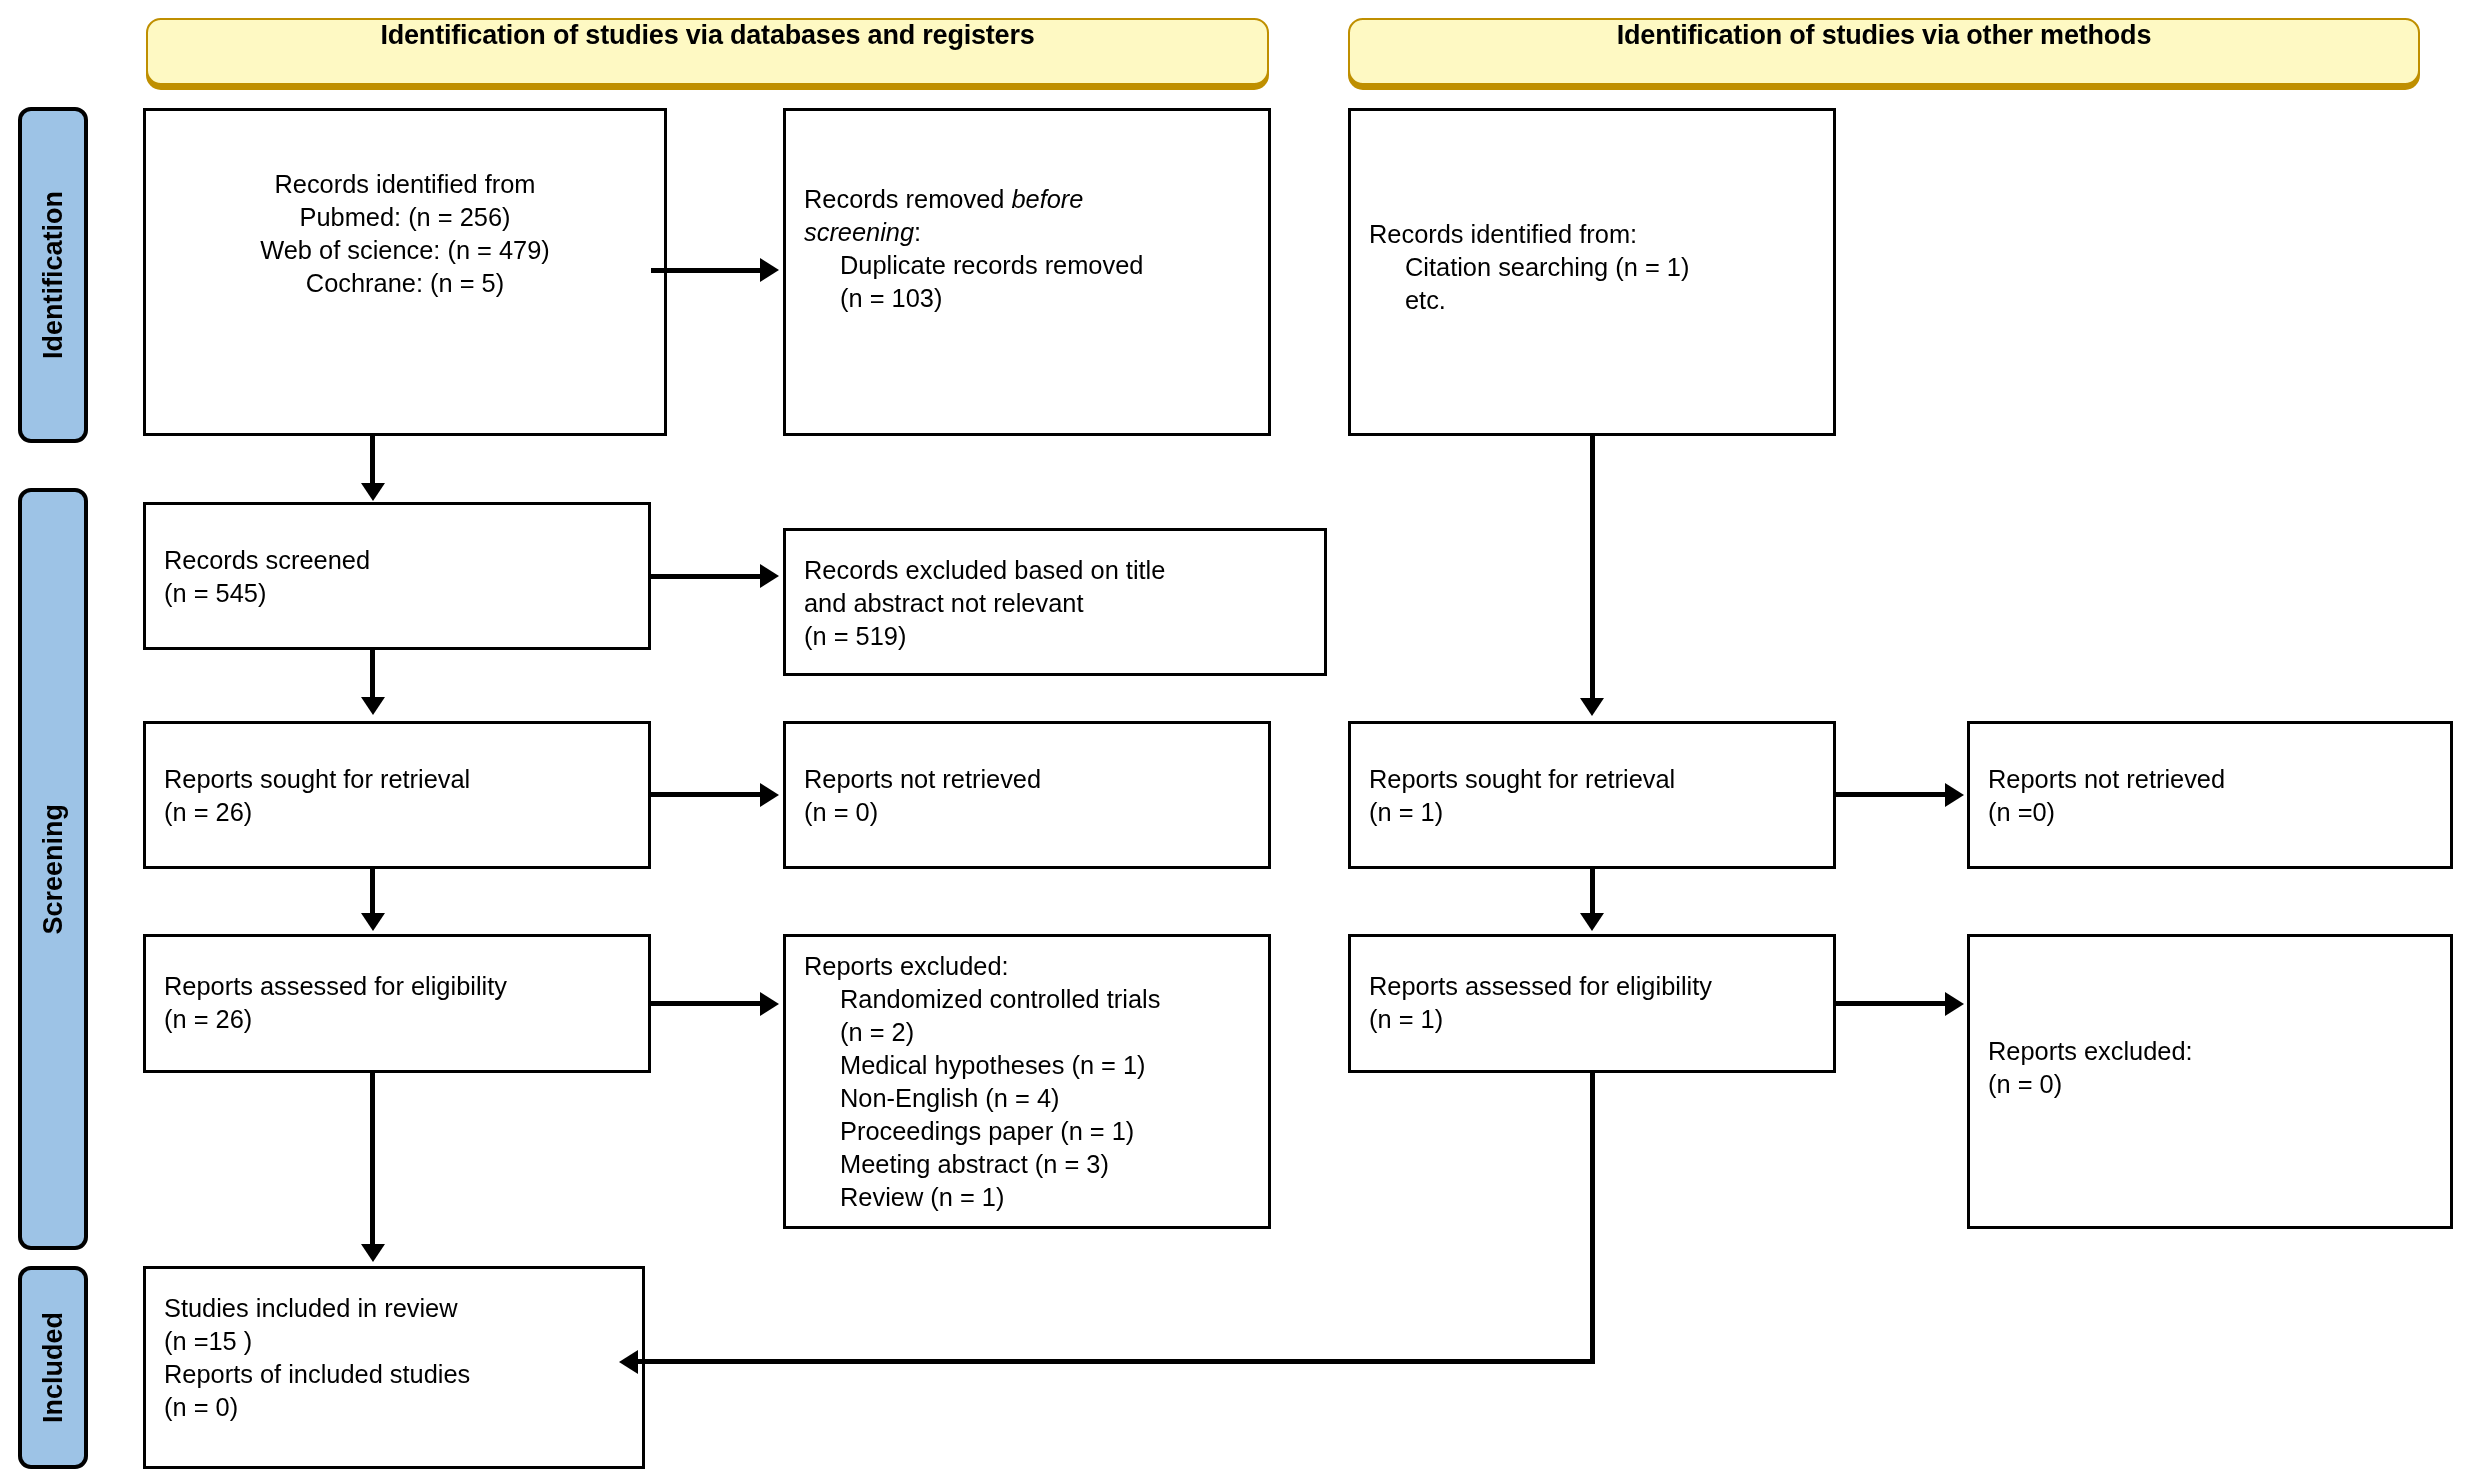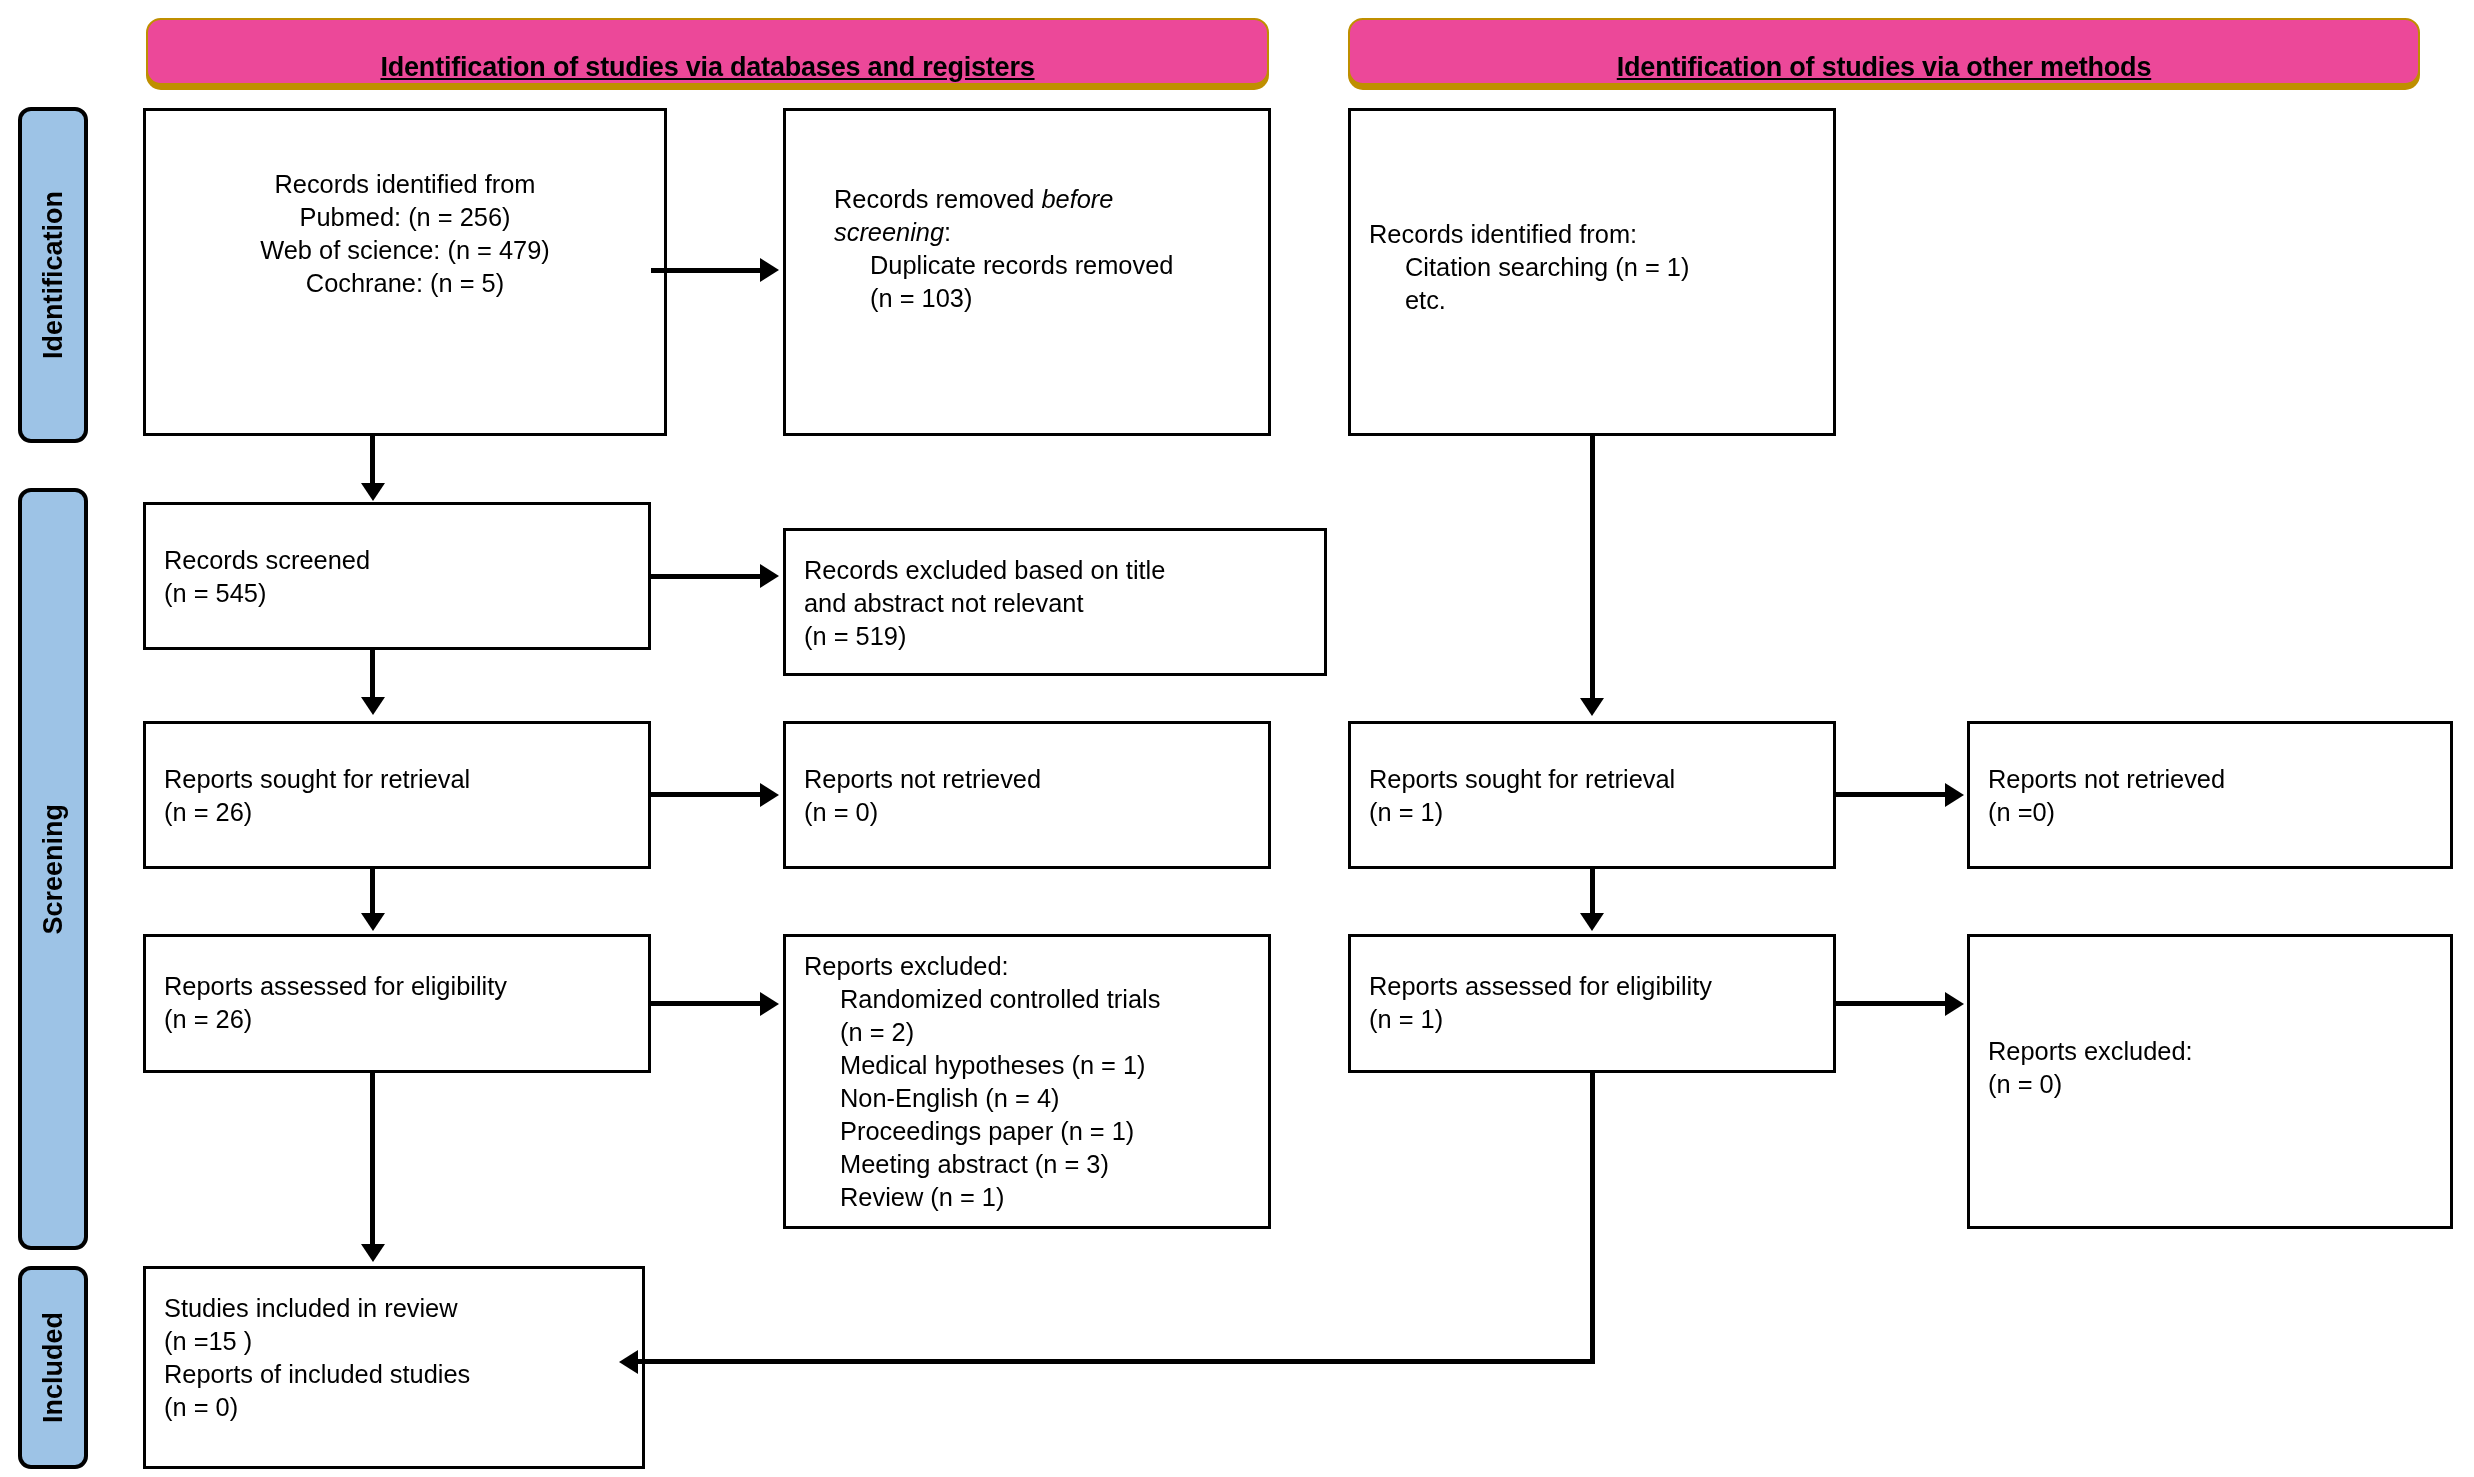--- a/index.html
+++ b/index.html
@@ -14,29 +14,28 @@
     position: relative;
     width: 2475px;
     height: 1477px;
     background: #ffffff;
     overflow: hidden;
   }
 
   
   .banner {
     position: absolute;
-    background: #ec4899;
+    background: #fef9c3;
     border: 2.5px solid #BF8F00;
     border-radius: 14.8px;
     box-shadow: 0 4.9px 0 #BF8F00;
     display: flex;
-    align-items: flex-end;
+    align-items: flex-start;
     justify-content: center;
     box-sizing: border-box;
-    text-decoration: underline;
   }
   .banner-text {
     font-size: 27px;
     font-weight: bold;
     color: #000000;
     letter-spacing: -0.2px;
     text-align: center;
     white-space: nowrap;
   }
 
@@ -144,21 +143,21 @@
   <div class="box" style="left:143px; top:108px; width:524px; height:328px;">
     <div class="box-inner centered" style="top:57px;">
       <span class="ln">Records identified from</span>
       <span class="ln">Pubmed: (n = 256)</span>
       <span class="ln">Web of science: (n = 479)</span>
       <span class="ln">Cochrane: (n = 5)</span>
     </div>
   </div>
 
   <div class="box" style="left:783px; top:108px; width:488px; height:328px;">
-    <div class="box-inner" style="top:72px;margin-left:30px;">
+    <div class="box-inner" style="top:72px;">
       <span class="ln">Records removed <span class="it">before</span></span>
       <span class="ln"><span class="it">screening</span>:</span>
       <span class="ln ind">Duplicate records removed</span>
       <span class="ln ind">(n = 103)</span>
     </div>
   </div>
 
   <div class="box" style="left:1348px; top:108px; width:488px; height:328px;">
     <div class="box-inner" style="top:107px;">
       <span class="ln">Records identified from:</span>

